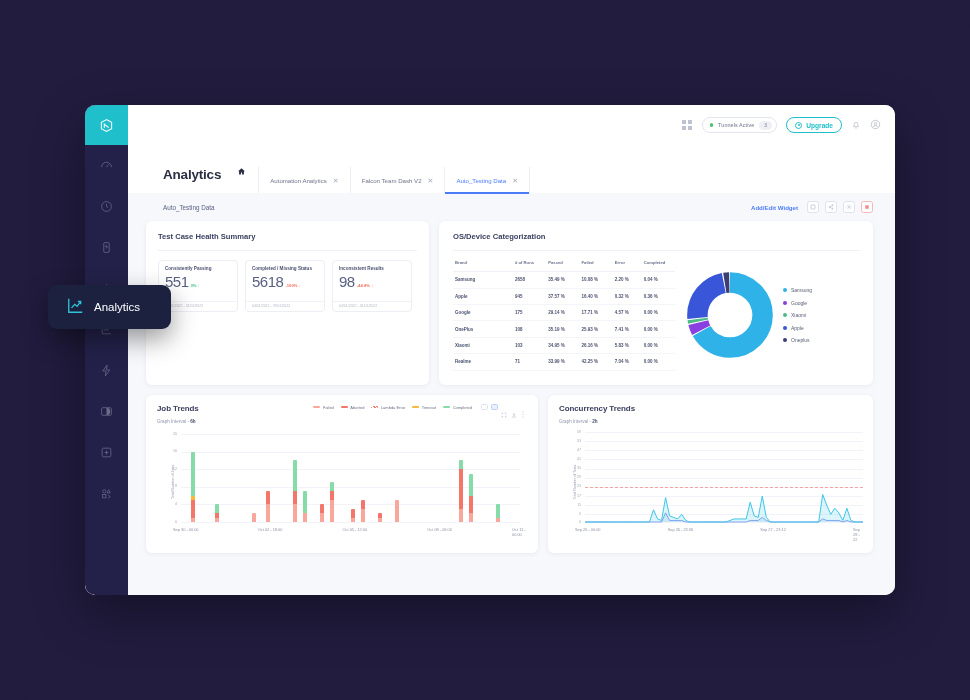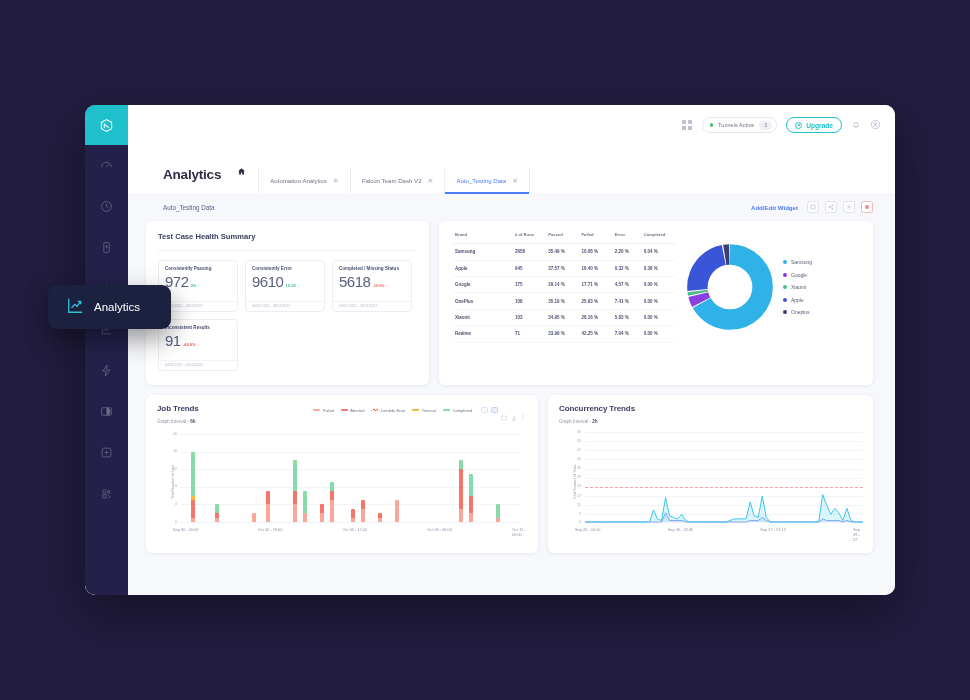--- a/index.html
+++ b/index.html
@@ -175,21 +175,21 @@
   #donut { width:86px; height:86px; position:relative; }
   #donut svg { transform:rotate(-90deg); }
   #legend { display:flex; flex-direction:column; gap:6.5px; }
   .lg { display:flex; align-items:center; gap:4px; font-size:5px; color:#5b6178; }
   .lg i { width:4px;height:4px;border-radius:50%; display:block; }
 
   
   #cards-bot { display:flex; gap:10px; padding:10px 22px 0 18px; }
   #card-job  { width:392px; height:158px; padding:9px 10px 0 11px; }
   #card-conc { flex:1; height:158px; padding:9px 10px 0 11px; }
-  .trend-head { display:flex; align-items:flex-end; justify-content:space-between; }
+  .trend-head { display:flex; align-items:flex-start; justify-content:space-between; }
   .trend-title { font-size:8px; font-weight:700; color:#3c4160; letter-spacing:-.1px;}
   .gi { font-size:4.6px; color:#9198ad; margin-top:6px; }
   .gi b { color:#454b68; }
   #job-legend { display:flex; align-items:center; gap:7px; }
   .jl { display:flex; align-items:center; gap:2.5px; font-size:4px; color:#6e7389; }
   .jl i { width:7px; height:2.4px; border-radius:1.2px; display:block; }
   #job-legend-tools { display:flex; align-items:center; gap:3px; margin-left:2px; }
   .jt { width:7px;height:6px;border:.7px solid #dfe2ec;border-radius:1.5px;background:#fff;}
   .jt.sel { background:#e8f0ff; border-color:#bcd0f8; }
 
@@ -368,58 +368,51 @@
     <div id="cards-top">
 
       <div class="card" id="card-health">
         <div class="card-title">Test Case Health Summary</div>
         <div id="stat-grid">
 
 
           <div class="stat">
             <div class="stat-lab">Consistently Passing</div>
             <div class="stat-valrow">
-              <span class="stat-val">972</span>
+              <span class="stat-val">551</span>
               <span class="stat-delta up">3% ↑</span>
             </div>
             <div class="stat-date">04/01/2022 - 31/01/2022</div>
           </div>
 
 
-          <div class="stat">
-            <div class="stat-lab">Consistently Error</div>
-            <div class="stat-valrow">
-              <span class="stat-val">9610</span>
-              <span class="stat-delta up">10.25 ↑</span>
-            </div>
-            <div class="stat-date">04/01/2022 - 29/01/2022</div>
-          </div>
 
           <div class="stat">
             <div class="stat-lab">Completed / Missing Status</div>
             <div class="stat-valrow">
               <span class="stat-val">5618</span>
               <span class="stat-delta down">-100% ↓</span>
             </div>
             <div class="stat-date">04/01/2022 - 29/01/2022</div>
           </div>
 
           <div class="stat">
             <div class="stat-lab">Inconsistent Results</div>
             <div class="stat-valrow">
-              <span class="stat-val">91</span>
+              <span class="stat-val">98</span>
               <span class="stat-delta down">-44.8% ↓</span>
             </div>
             <div class="stat-date">04/01/2022 - 31/01/2022</div>
           </div>
 
         </div>
       </div>
 
       <div class="card" id="card-os">
+        <div class="card-title">OS/Device Categorization</div>
         <div id="os-body">
           <div id="os-table">
             <table>
               <thead>
                 <tr>
                   <th style="width:27%">Brand</th>
                   <th style="width:15%"># of Runs</th>
                   <th style="width:15%">Passed</th>
                   <th style="width:15%">Failed</th>
                   <th style="width:13%">Error</th>

